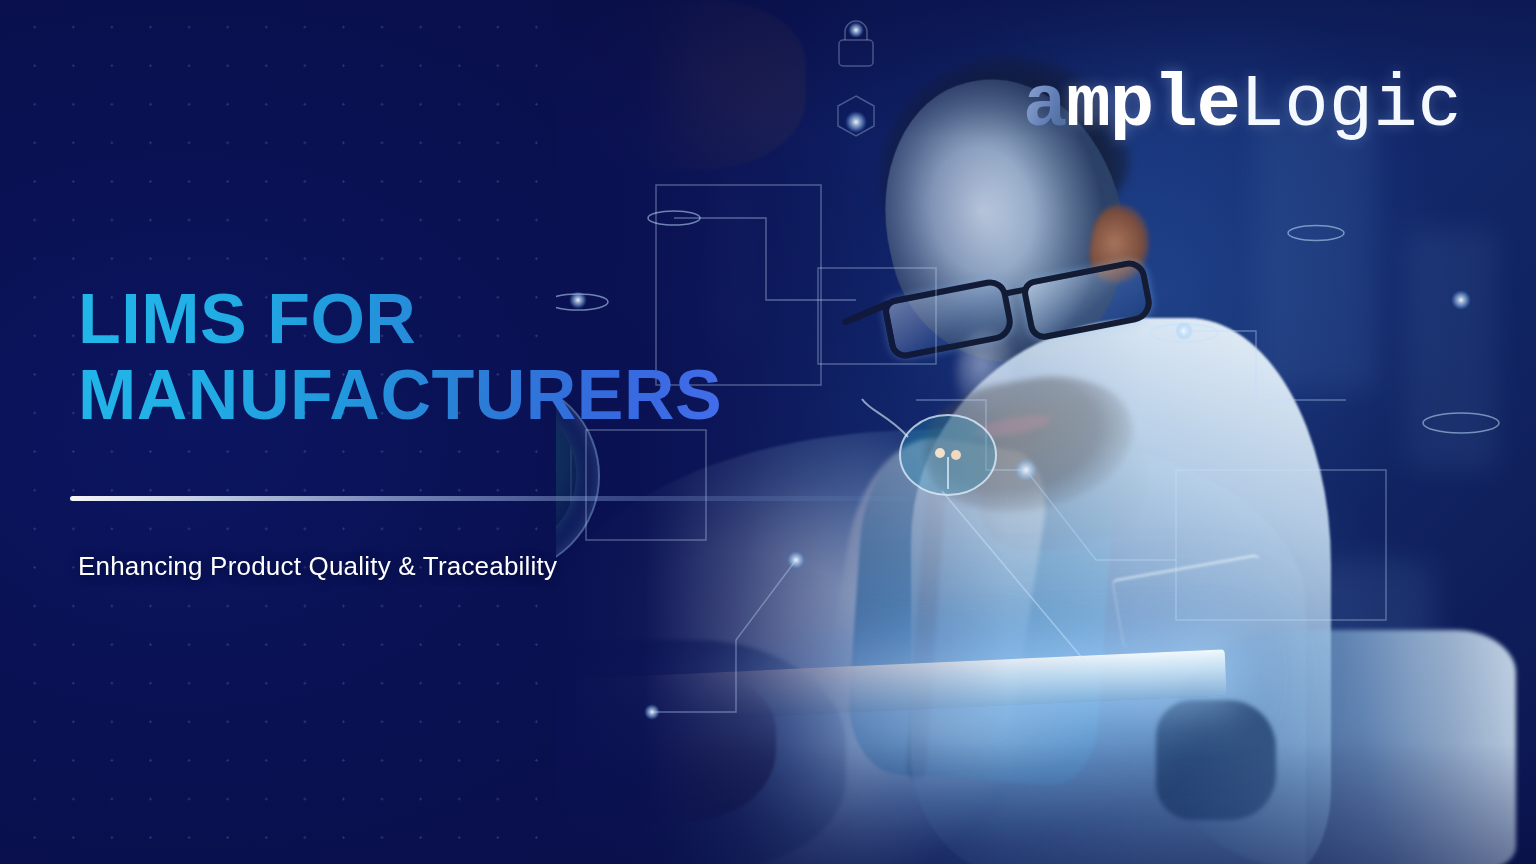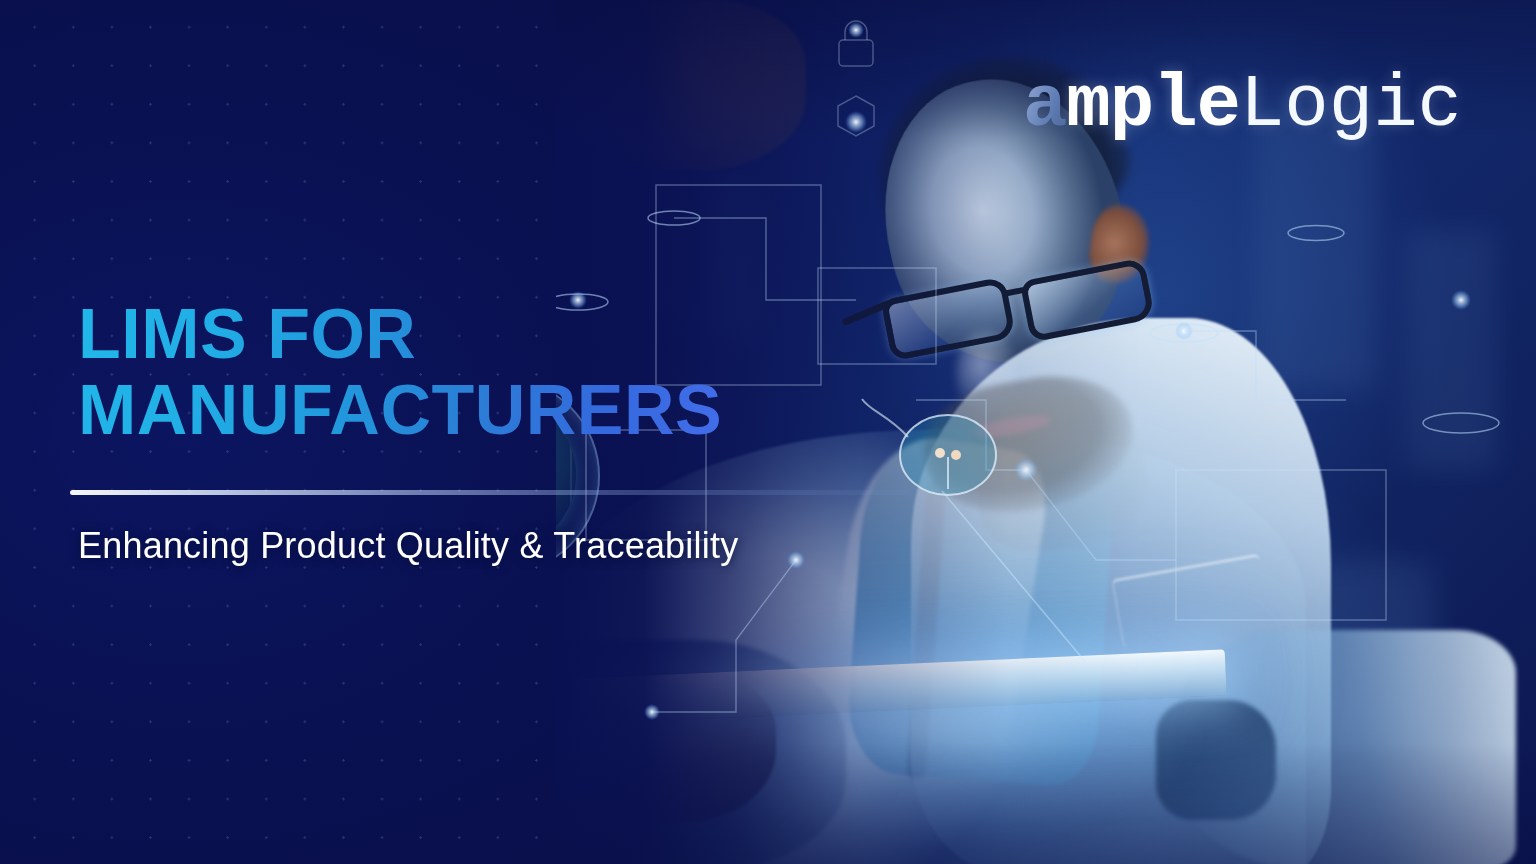--- a/index.html
+++ b/index.html
@@ -251,21 +251,21 @@
     box-shadow:0 0 18px rgba(140,200,255,.30) inset;
     z-index:41;
   }
 
   
   .content{
     position:absolute; left:0; top:0;
     width:820px; height:864px;
     z-index:60;
     padding:0 0 0 78px;
-    display:flex; flex-direction:column; justify-content:center;
+    display:flex; flex-direction:column; justify-content:center;gap:20px;
   }
 
   .headline{
     font-size:70px;
     font-weight:800;
     line-height:1.08;
     letter-spacing:0.5px;
     text-transform:uppercase;
     background:linear-gradient(100deg,
       #21b6e9 0%, #21b0e6 16%, #2199dd 38%,
@@ -286,21 +286,21 @@
       rgba(255,255,255,0.96) 0%,
       rgba(226,236,252,0.88) 14%,
       rgba(186,206,244,0.62) 38%,
       rgba(150,178,232,0.36) 62%,
       rgba(130,165,225,0.18) 82%,
       rgba(120,160,220,0.05) 100%);
     margin:0 0 30px -8px;
   }
 
   .subhead{
-    font-size:36px;
+    font-size:26px;
     font-weight:400;
     color:#ffffff;
     letter-spacing:0.2px;
     text-shadow:0 1px 10px rgba(5,12,50,.85);
   }
 
   
   .logo{
     position:absolute;
     right:74px; top:68px;

